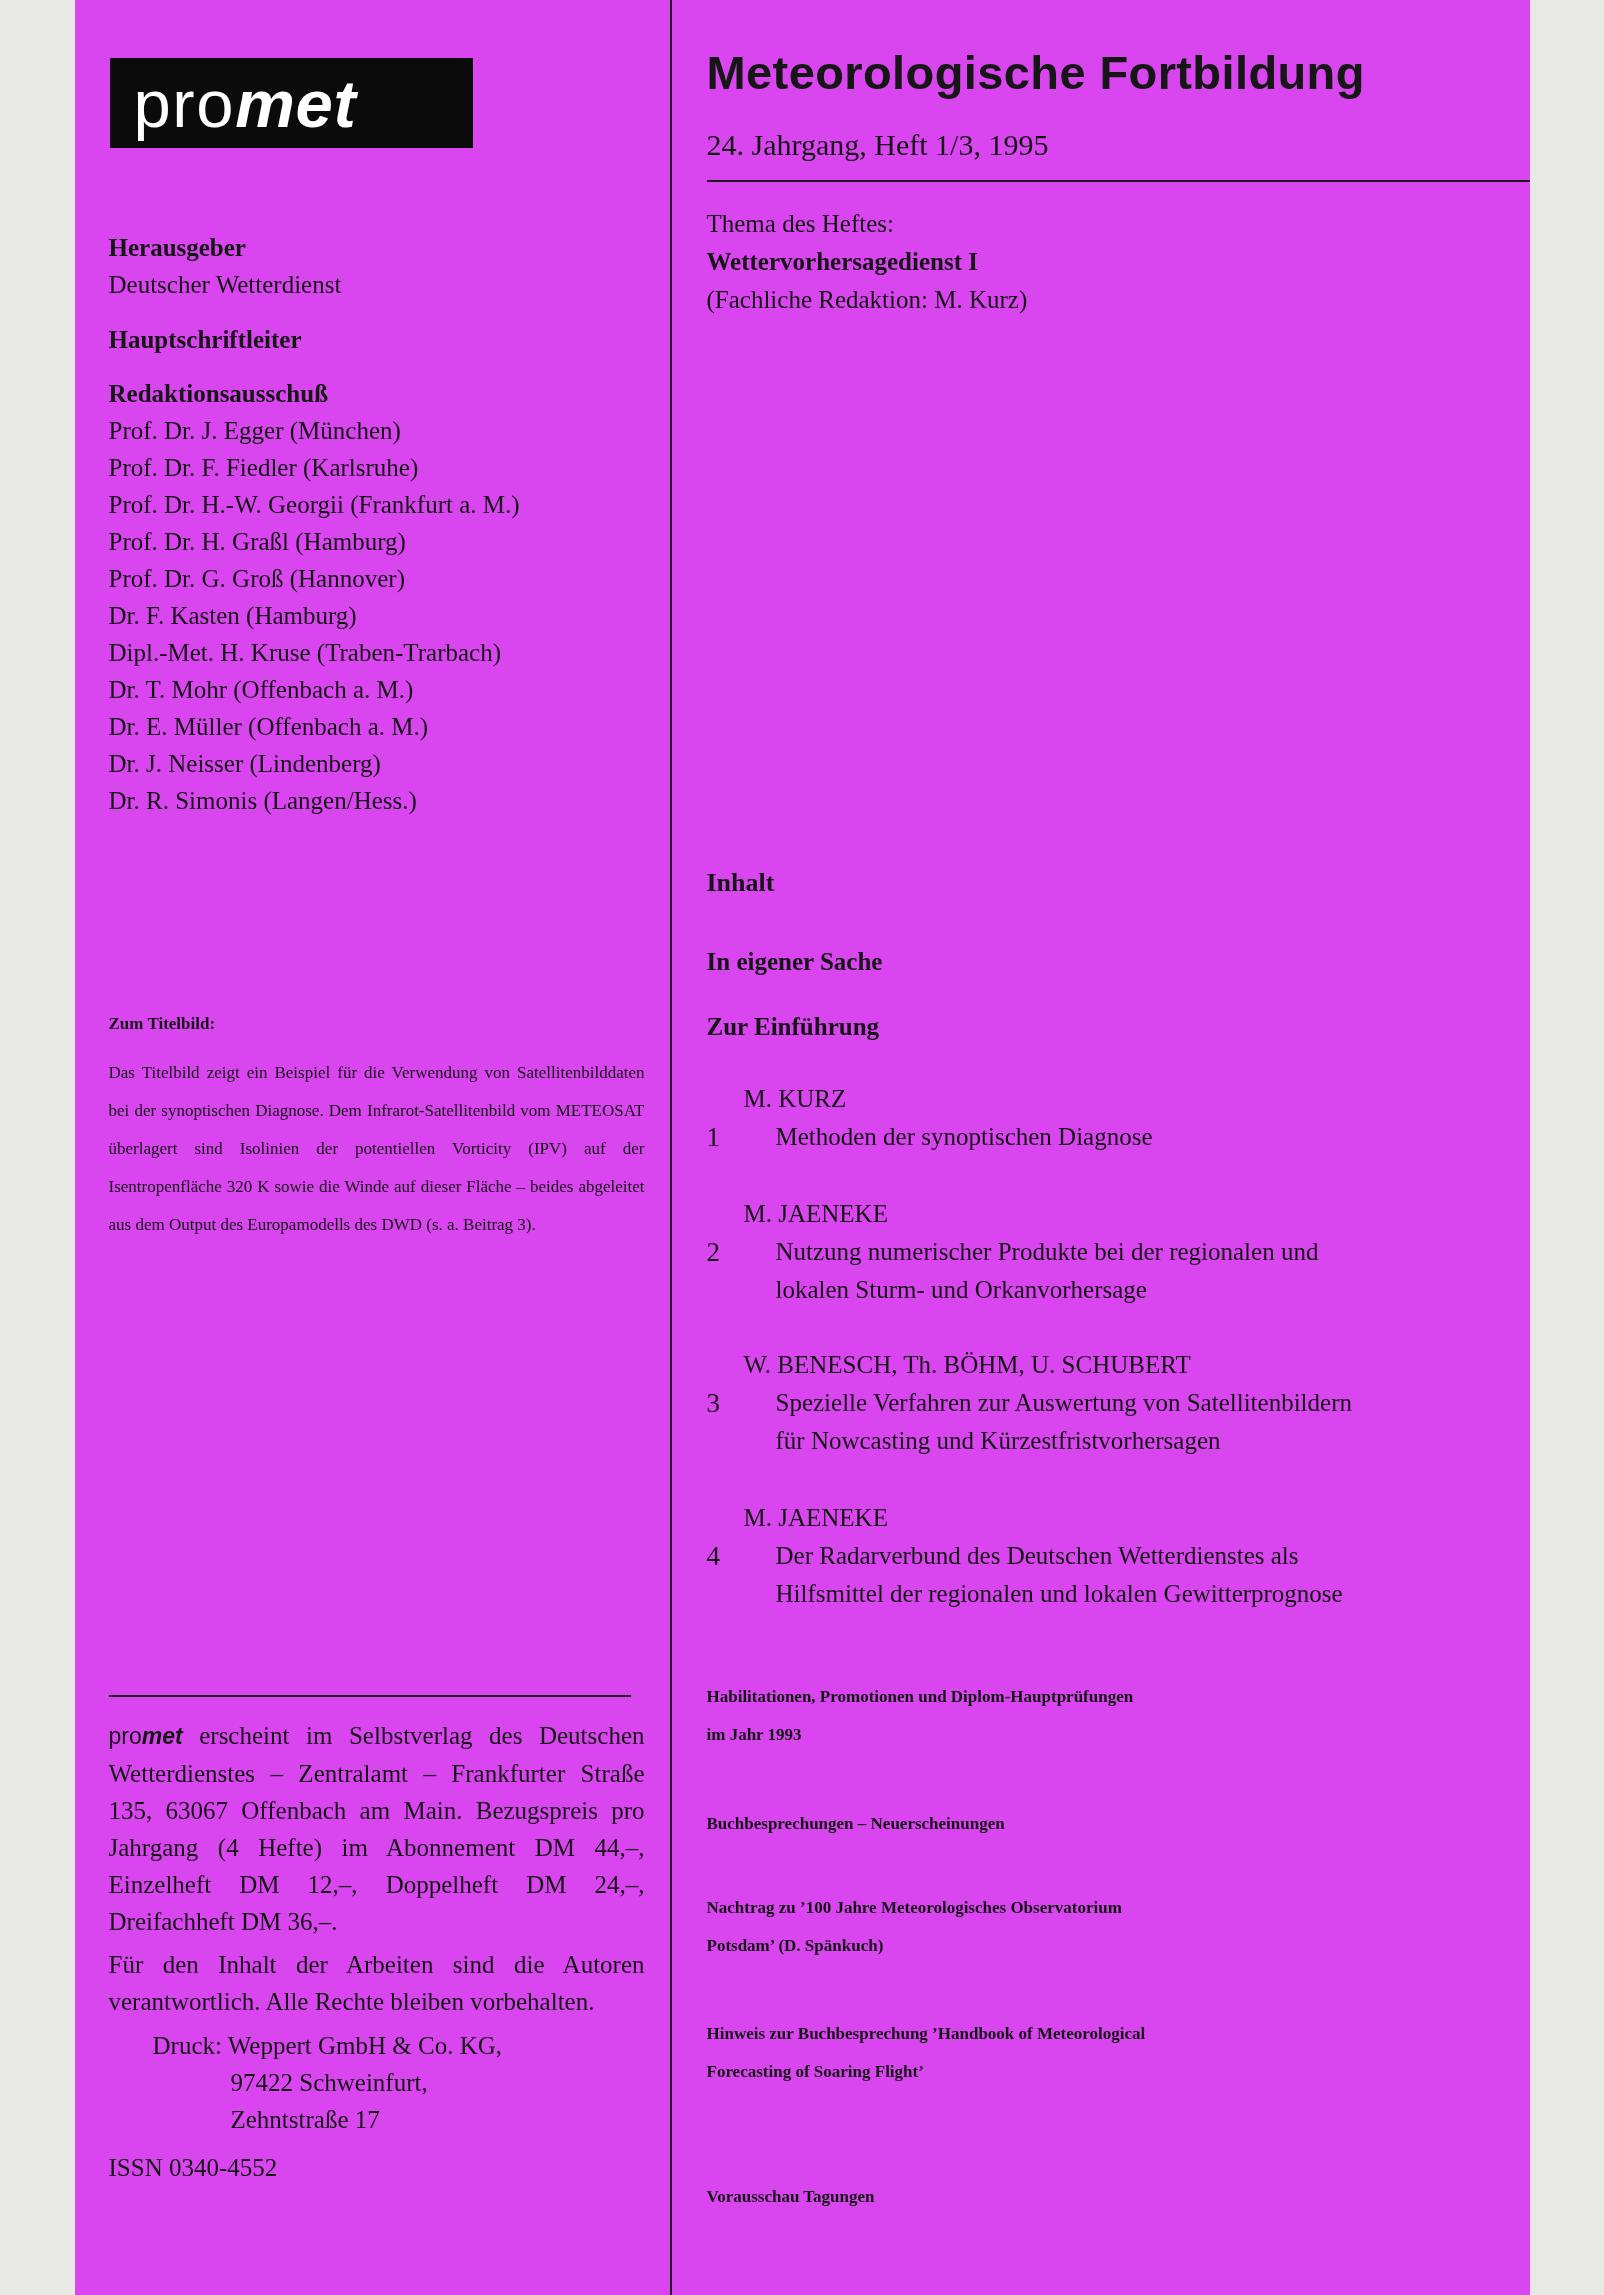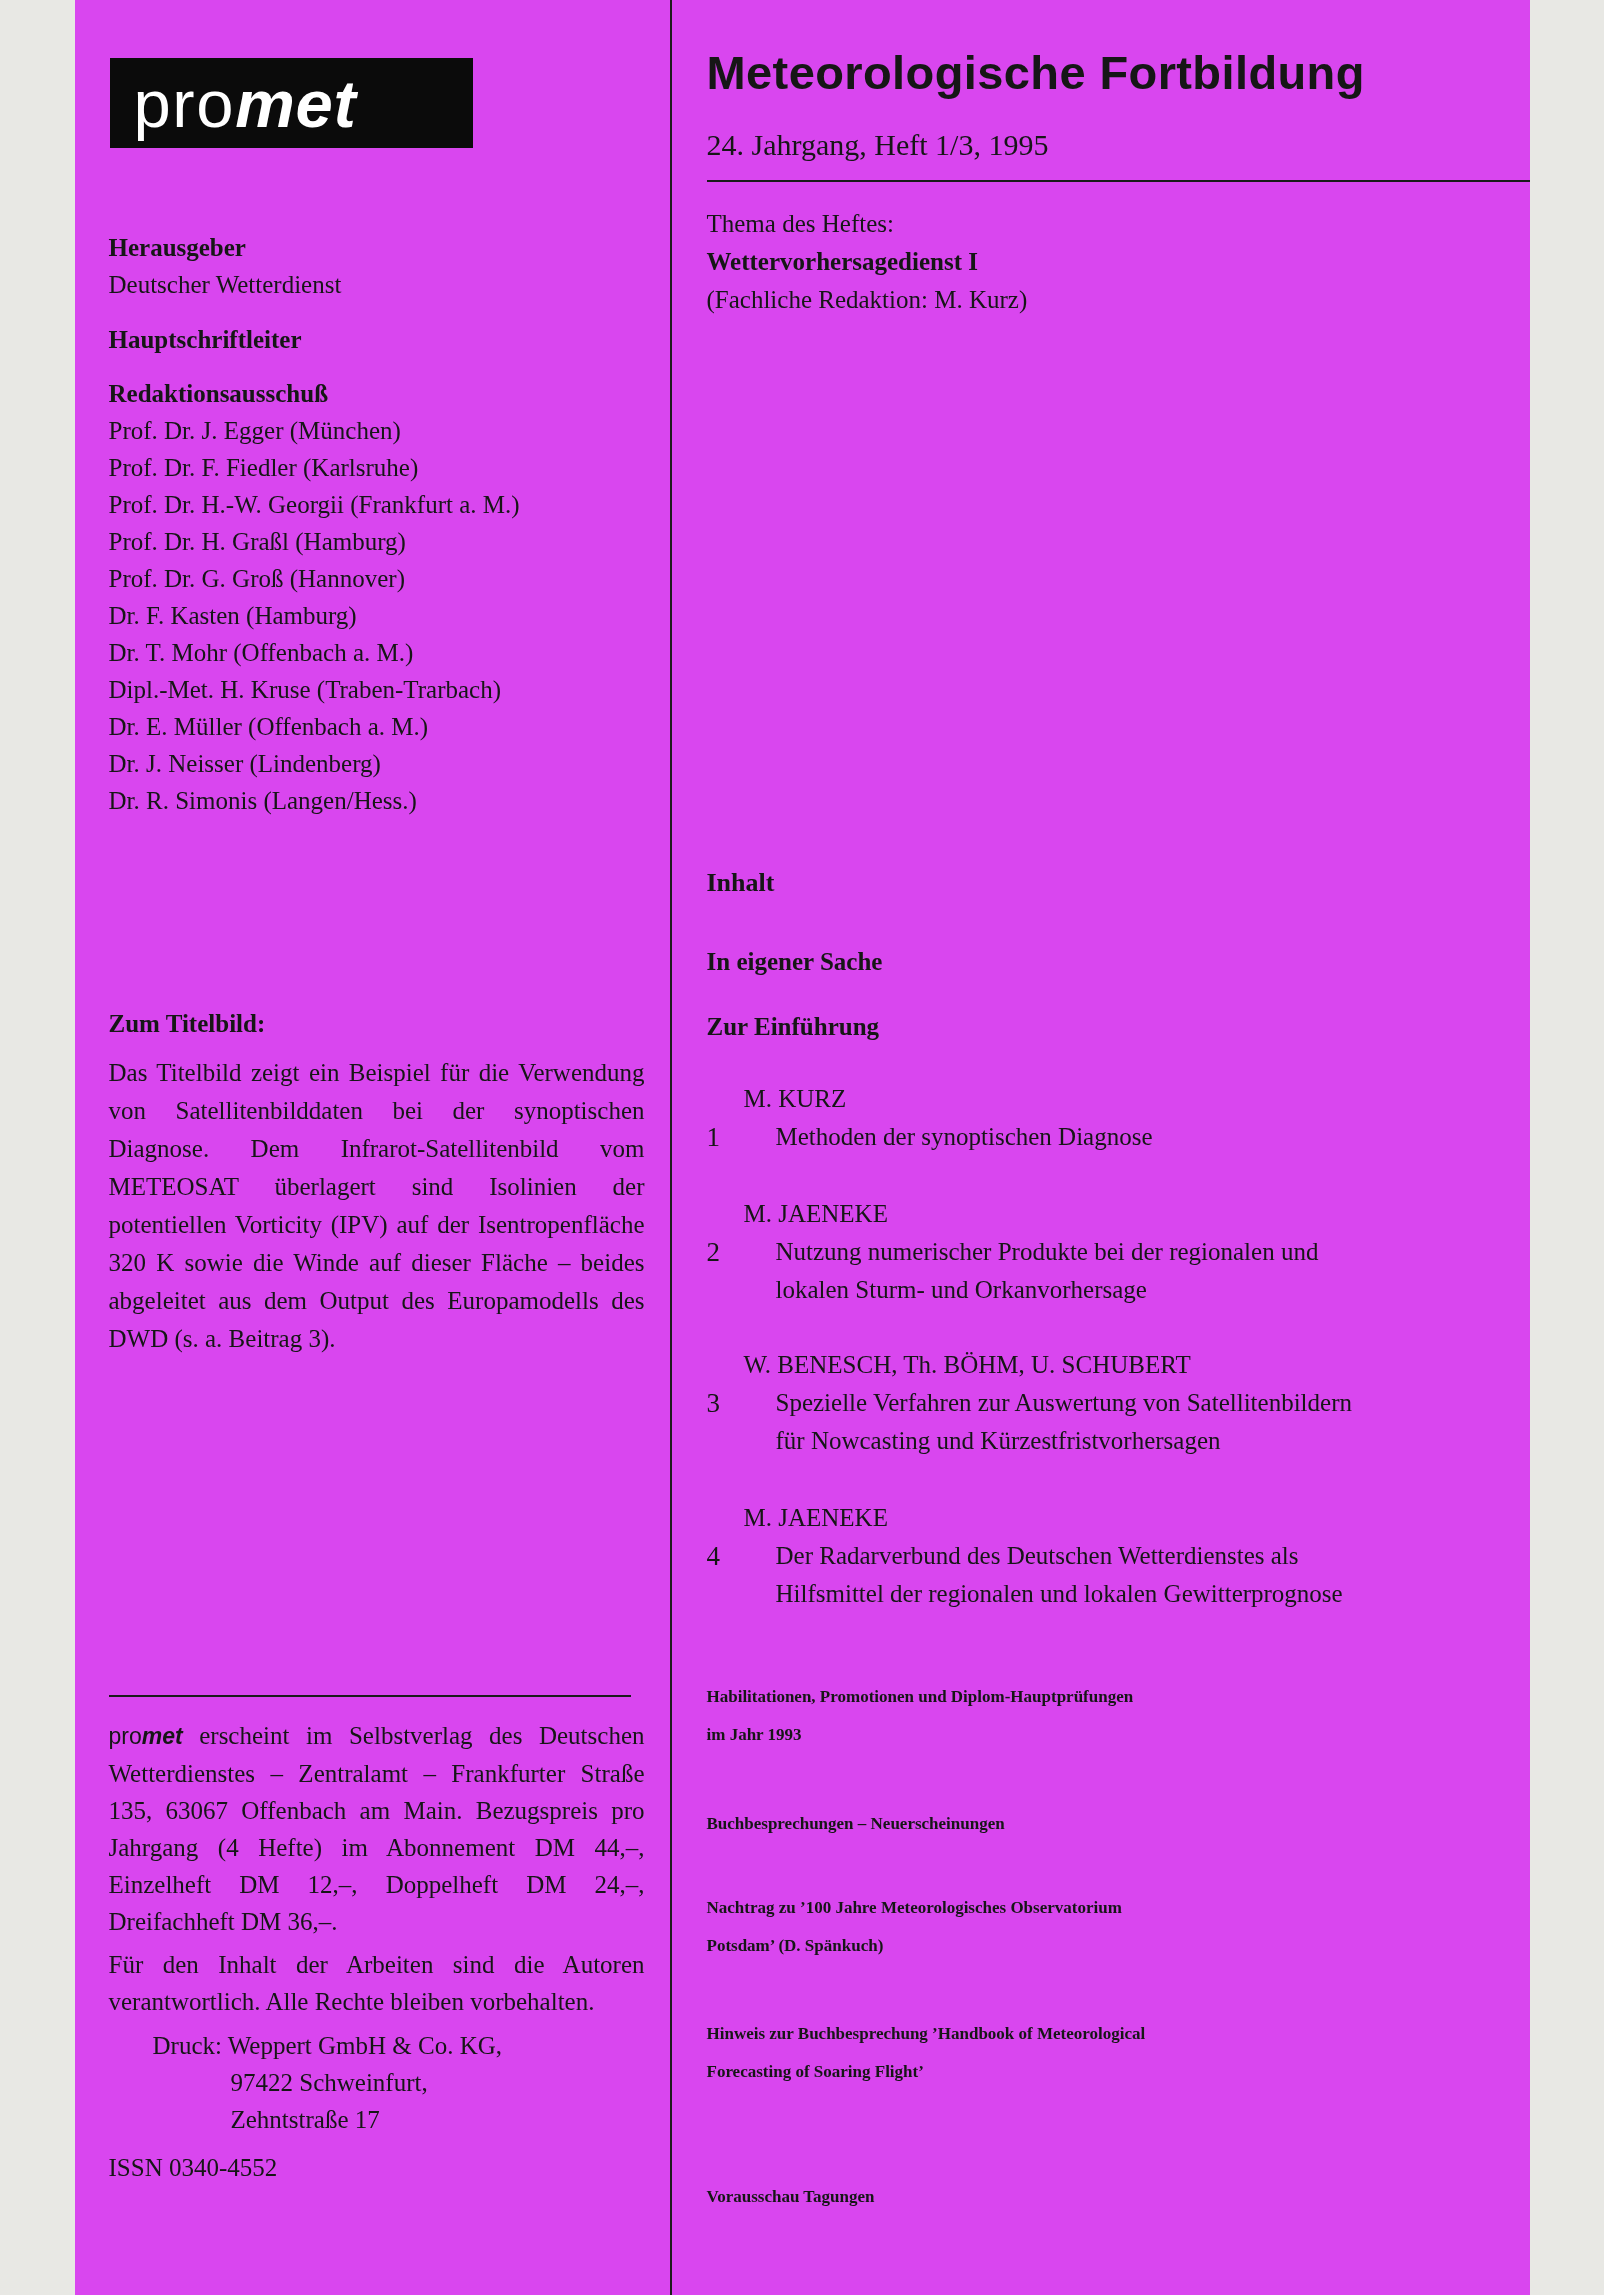--- a/index.html
+++ b/index.html
@@ -19,21 +19,21 @@
     background:#0b0b0b; color:#ffffff; display:flex; align-items:center;
     padding-left:24px; font-family:"Liberation Sans", sans-serif; font-size:67px; line-height:1;
   }
   .logo-pro { font-weight:400; letter-spacing:1.6px; }
   .logo-met { font-weight:700; font-style:italic; letter-spacing:0.8px; }
 
   .masthead { position:absolute; left:34px; top:229px; width:539px; font-size:25px; line-height:37px; }
   .mast-label { font-weight:700; }
   .gap { margin-top:17.7px; }
 
-  .titelbild { position:absolute; left:34px; top:1005px; width:536px; font-size:25px; line-height:38px; }
+  .titelbild { position:absolute; left:34px; top:1005px; width:536px; font-size:17px; line-height:38px; }
   .titelbild .mast-label { font-weight:700; }
   .titelbild p { margin-top:11.2px; text-align:justify; }
 
   .imp-rule { position:absolute; left:34px; top:1695px; width:522px; height:2.4px; background:#1a1a1a; }
   .impressum { position:absolute; left:34px; top:1717px; width:536px; font-size:25px; line-height:37px; }
   .impressum .just { text-align:justify; }
   .imp-pro { font-weight:400; font-family:"Liberation Sans", sans-serif; font-size:23px; }
   .imp-met { font-weight:700; font-style:italic; font-family:"Liberation Sans", sans-serif; font-size:23px; }
   .imp-p2 { margin-top:6.4px; }
   .druck { margin-top:6.4px;margin-left:44px; }
@@ -100,22 +100,22 @@
 
     <div class="mast-label gap">Hauptschriftleiter</div>
 
     <div class="mast-label gap">Redaktionsausschuß</div>
     <div>Prof. Dr. J. Egger (München)</div>
     <div>Prof. Dr. F. Fiedler (Karlsruhe)</div>
     <div>Prof. Dr. H.-W. Georgii (Frankfurt a. M.)</div>
     <div>Prof. Dr. H. Graßl (Hamburg)</div>
     <div>Prof. Dr. G. Groß (Hannover)</div>
     <div>Dr. F. Kasten (Hamburg)</div>
+    <div>Dipl.-Met. H. Kruse (Traben-Trarbach)</div>
     <div>Dr. T. Mohr (Offenbach a. M.)</div>
-    <div>Dipl.-Met. H. Kruse (Traben-Trarbach)</div>
     <div>Dr. E. Müller (Offenbach a. M.)</div>
     <div>Dr. J. Neisser (Lindenberg)</div>
     <div>Dr. R. Simonis (Langen/Hess.)</div>
   </div>
 
   <div class="titelbild">
     <div class="mast-label">Zum Titelbild:</div>
     <p>Das Titelbild zeigt ein Beispiel für die Verwendung von Satellitenbilddaten bei der synoptischen Diagnose. Dem Infrarot-Satellitenbild vom METEOSAT überlagert sind Isolinien der potentiellen Vorticity (IPV) auf der Isentropenfläche 320 K sowie die Winde auf dieser Fläche – beides abgeleitet aus dem Output des Europamodells des DWD (s. a. Beitrag 3).</p>
   </div>
 

